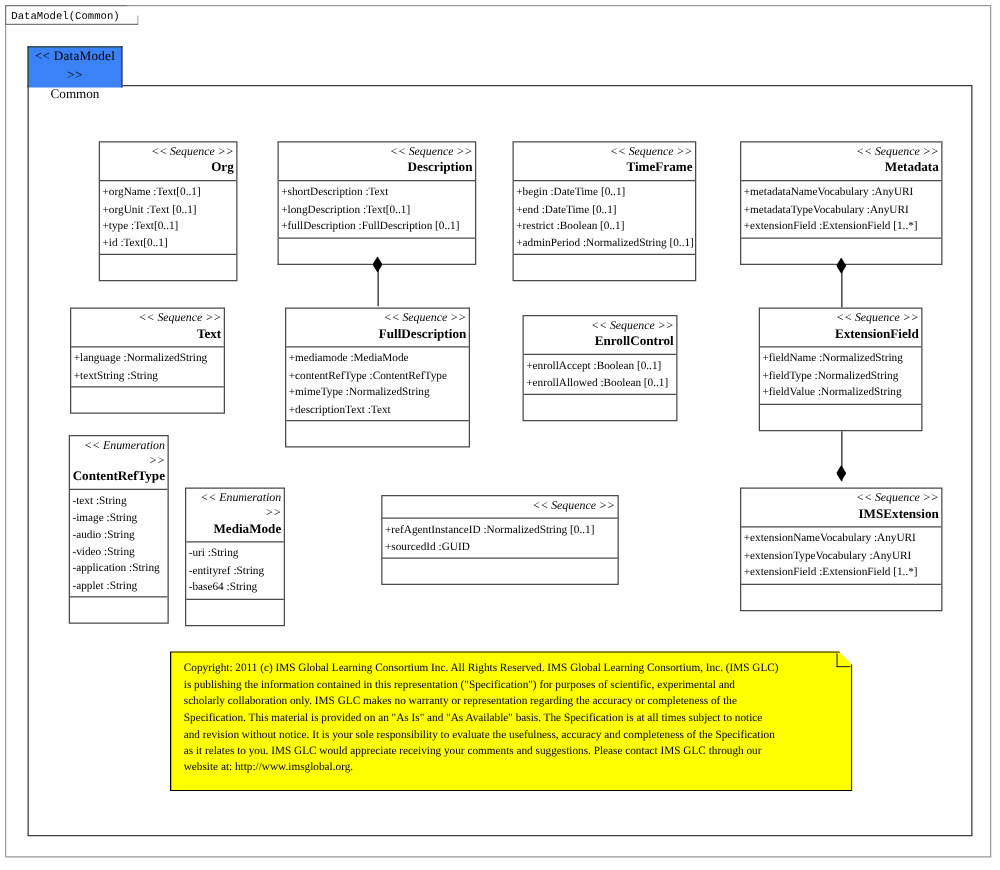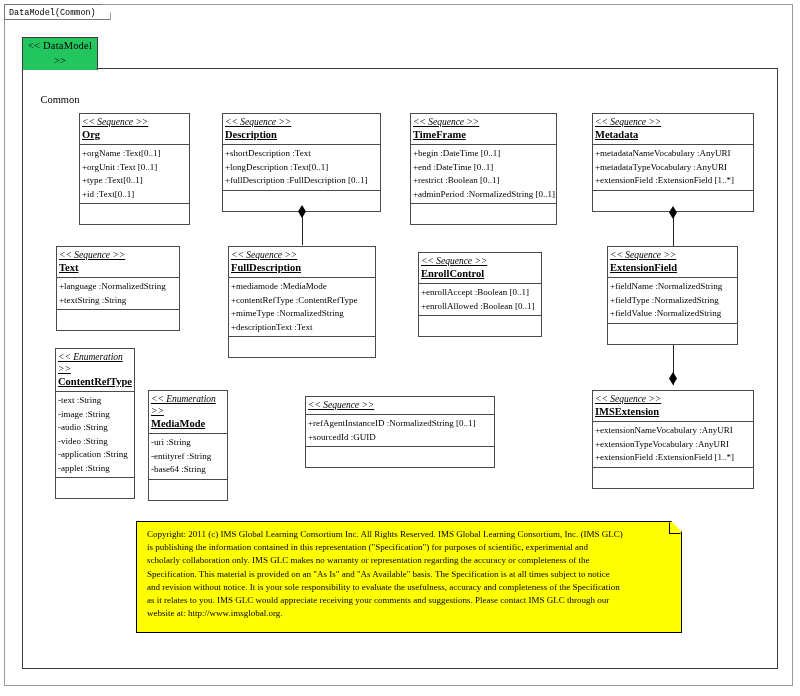--- a/index.html
+++ b/index.html
@@ -29,34 +29,33 @@
   #package{
     position:absolute;left:22px;top:37px;width:756px;height:632px;
   }
   #package-body{
     position:absolute;left:0;top:31px;width:756px;height:601px;
     border:1.4px solid #3b3b3b;box-sizing:border-box;background:#fff;
   }
   #package-tab{
     position:absolute;left:0;top:0;width:76px;height:33px;
     border:1.4px solid #3b3b3b;border-bottom:none;box-sizing:border-box;
-    background:#22c55e;text-align:center;z-index:3;
+    background:#3b82f6;text-align:center;z-index:3;
   }
   #package-tab .stereo{font-size:10.5px;line-height:15px;display:block;letter-spacing:.2px;}
-  #package-tab .pname{font-size:10.5px;line-height:15px;display:block;margin-top:24px;}
+  #package-tab .pname{font-size:10.5px;line-height:15px;display:block;}
 
   
   .uml{
     position:absolute;border:1.3px solid #4a4a4a;background:#fff;
     box-sizing:border-box;z-index:2;
   }
   .uml .hdr{
-    text-align:left;padding:2px 2px 3px;
+    text-align:right;padding:2px 2px 3px;
     border-bottom:1.3px solid #4a4a4a;
-    text-decoration:underline;
   }
   .uml .stereo{display:block;font-size:9.5px;line-height:12px;font-style:italic;}
   .uml .cname{display:block;font-size:10.5px;line-height:13px;font-weight:bold;}
   .uml .attrs{
     padding:2px 1px 2px 2px;border-bottom:1.3px solid #4a4a4a;
   }
   .uml .attrs div{font-size:9px;line-height:13.5px;white-space:nowrap;}
   .uml .ops{height:20px;}
 
   

